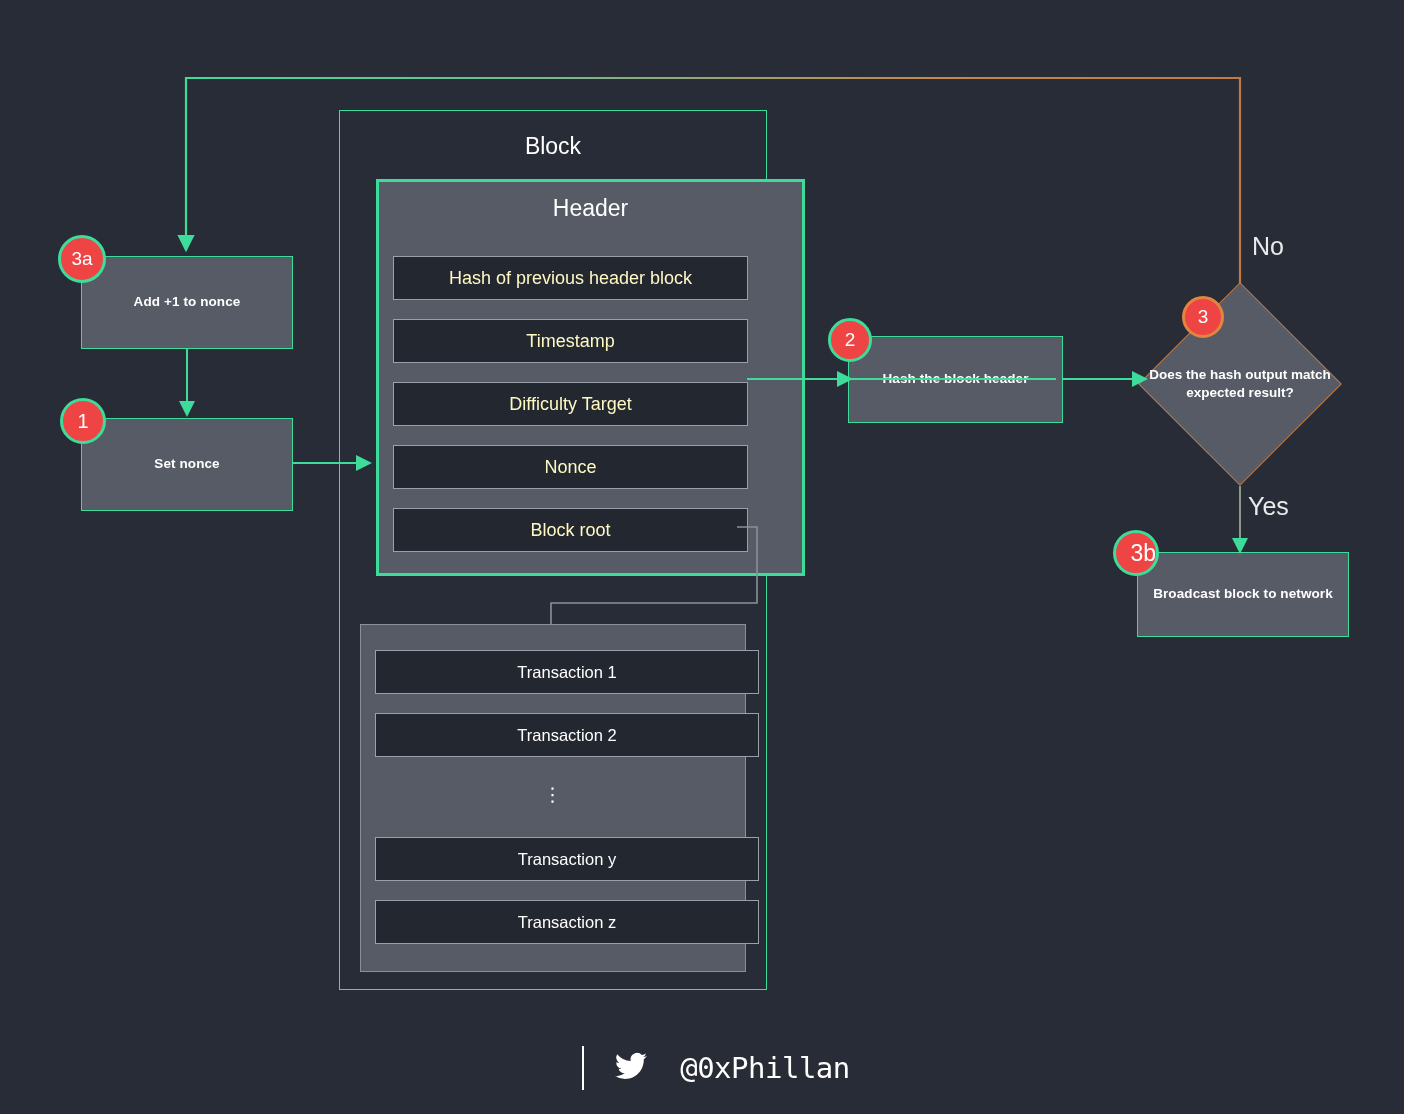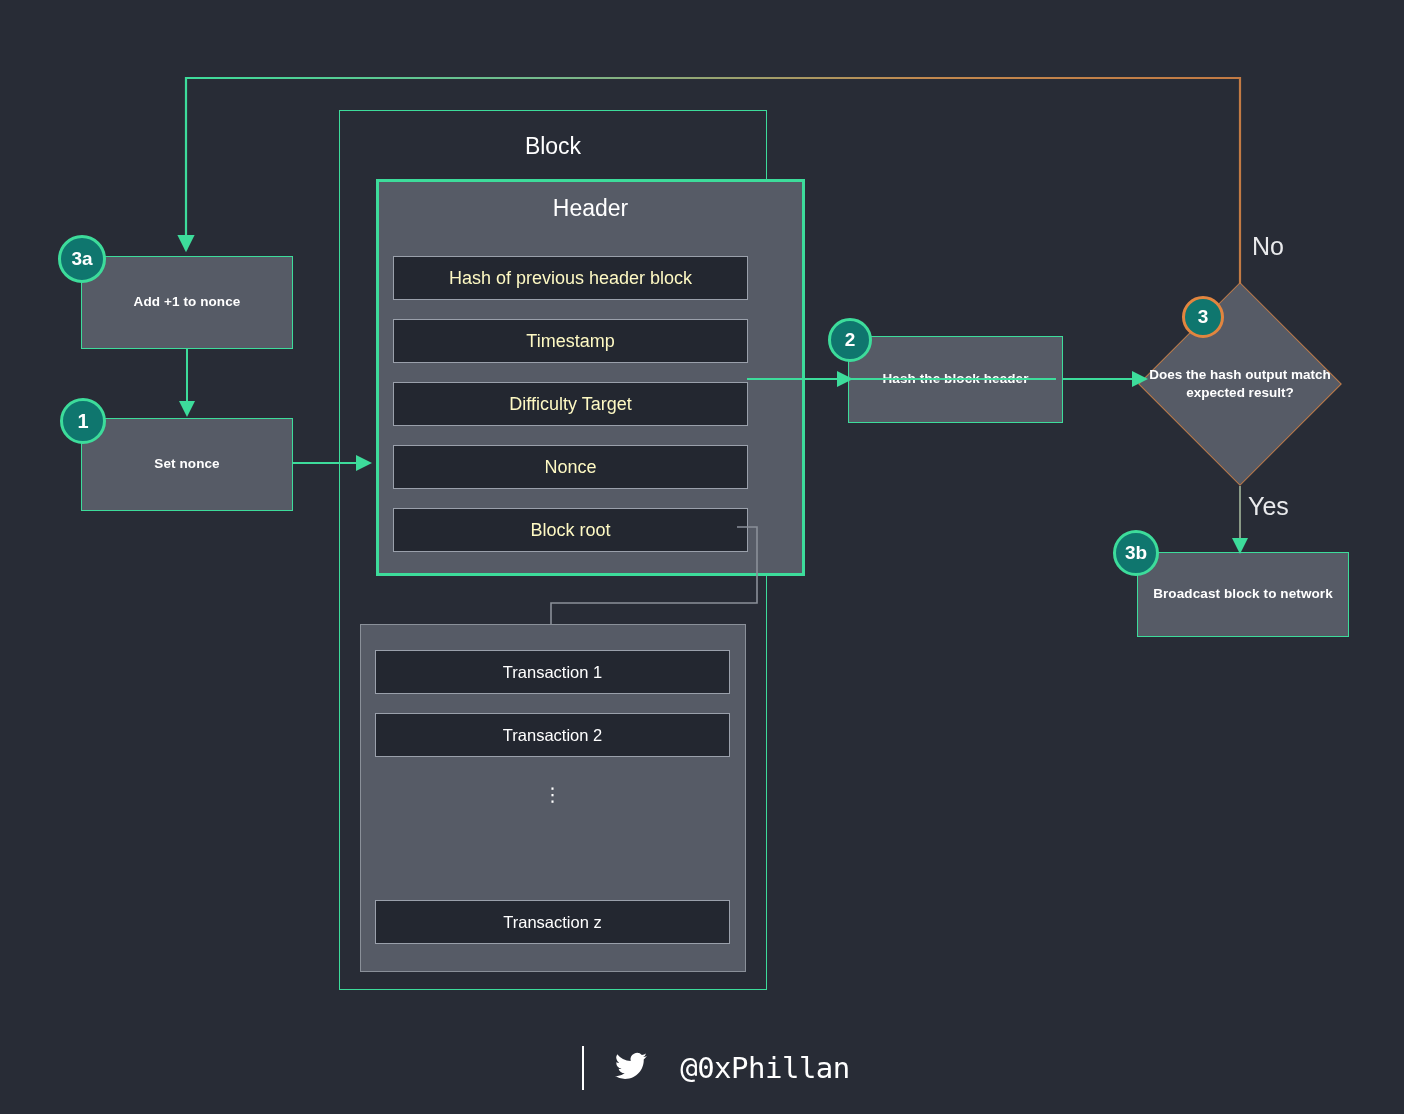--- a/index.html
+++ b/index.html
@@ -35,26 +35,26 @@
     font-size: 13.5px;
     line-height: 1.25;
     letter-spacing: 0.1px;
   }
   .proc-label { padding: 0 10px; }
 
   
   .badge {
     position: absolute;
     border-radius: 50%;
-    background: #0f766e;
-    display: flex;
-    align-items: center;
-    justify-content: center;
-    color: #ffffff;
-    font-weight: bold;
+    background: #ef4444;
+    display: flex;
+    align-items: center;
+    justify-content: center;
+    color: #ffffff;
+    font-weight: normal;
     box-sizing: border-box;
     z-index: 20;
   }
   .badge.green { border: 3px solid #3ddc9b; }
   .badge.orange { border: 3px solid #e2853f; }
 
   
   #block-container {
     position: absolute;
     left: 339px; top: 110px;
@@ -109,21 +109,21 @@
     position: absolute;
     left: 360px; top: 624px;
     width: 386px; height: 348px;
     background: #565b66;
     border: 1px solid #8a9099;
     box-sizing: border-box;
   }
   .tx {
     position: absolute;
     left: 14px;
-    width: 355px;
+    width: 384px;
     height: 44px;
     background: #232730;
     border: 1px solid #9aa0ab;
     box-sizing: border-box;
     display: flex;
     align-items: center;
     justify-content: center;
     color: #ffffff;
     font-size: 16.5px;
   }
@@ -268,20 +268,21 @@
     <div class="field" style="top:137px;">Timestamp</div>
     <div class="field" style="top:200px;">Difficulty Target</div>
     <div class="field" style="top:263px;">Nonce</div>
     <div class="field" style="top:326px;">Block root</div>
   </div>
 
   <div id="tx-panel">
     <div class="tx" style="top:25px;">Transaction 1</div>
     <div class="tx" style="top:88px;">Transaction 2</div>
     <div id="tx-ellipsis">⋮</div>
+    <div class="tx" style="top:212px;">Transaction y</div>
     <div class="tx" style="top:275px;">Transaction z</div>
   </div>
 
   <div class="proc" style="left:81px; top:256px; width:212px; height:93px;">
     <span class="proc-label">Add +1 to nonce</span>
   </div>
   <div class="badge green" style="left:58px; top:235px; width:48px; height:48px; font-size:19px;">
     <span>3a</span>
   </div>
 
@@ -306,21 +307,21 @@
   <div class="badge orange" style="left:1182px; top:296px; width:42px; height:42px; font-size:19px;">
     <span>3</span>
   </div>
 
   <div class="flowlabel" style="left:1252px; top:232px;">No</div>
   <div class="flowlabel" style="left:1248px; top:492px;">Yes</div>
 
   <div class="proc" style="left:1137px; top:552px; width:212px; height:85px;">
     <span class="proc-label">Broadcast block to network</span>
   </div>
-  <div class="badge green" style="left:1113px; top:530px; width:46px; height:46px; font-size:19px;">
+  <div class="badge green" style="left:1113px; top:530px; width:46px; height:46px; font-size:23px;justify-content:flex-end;">
     <span>3b</span>
   </div>
 
   <div id="footer">
     <div id="footer-divider"></div>
     <div id="twitter-group">
       <span>
         <svg width="38" height="32" viewBox="0 0 24 24" aria-hidden="true">
           <path fill="#ffffff" d="M23.95 4.57a10 10 0 0 1-2.82.77 4.96 4.96 0 0 0 2.16-2.72
                    c-.95.56-2 .96-3.13 1.18a4.92 4.92 0 0 0-8.38 4.48A13.97 13.97 0 0 1 1.64 3.16

